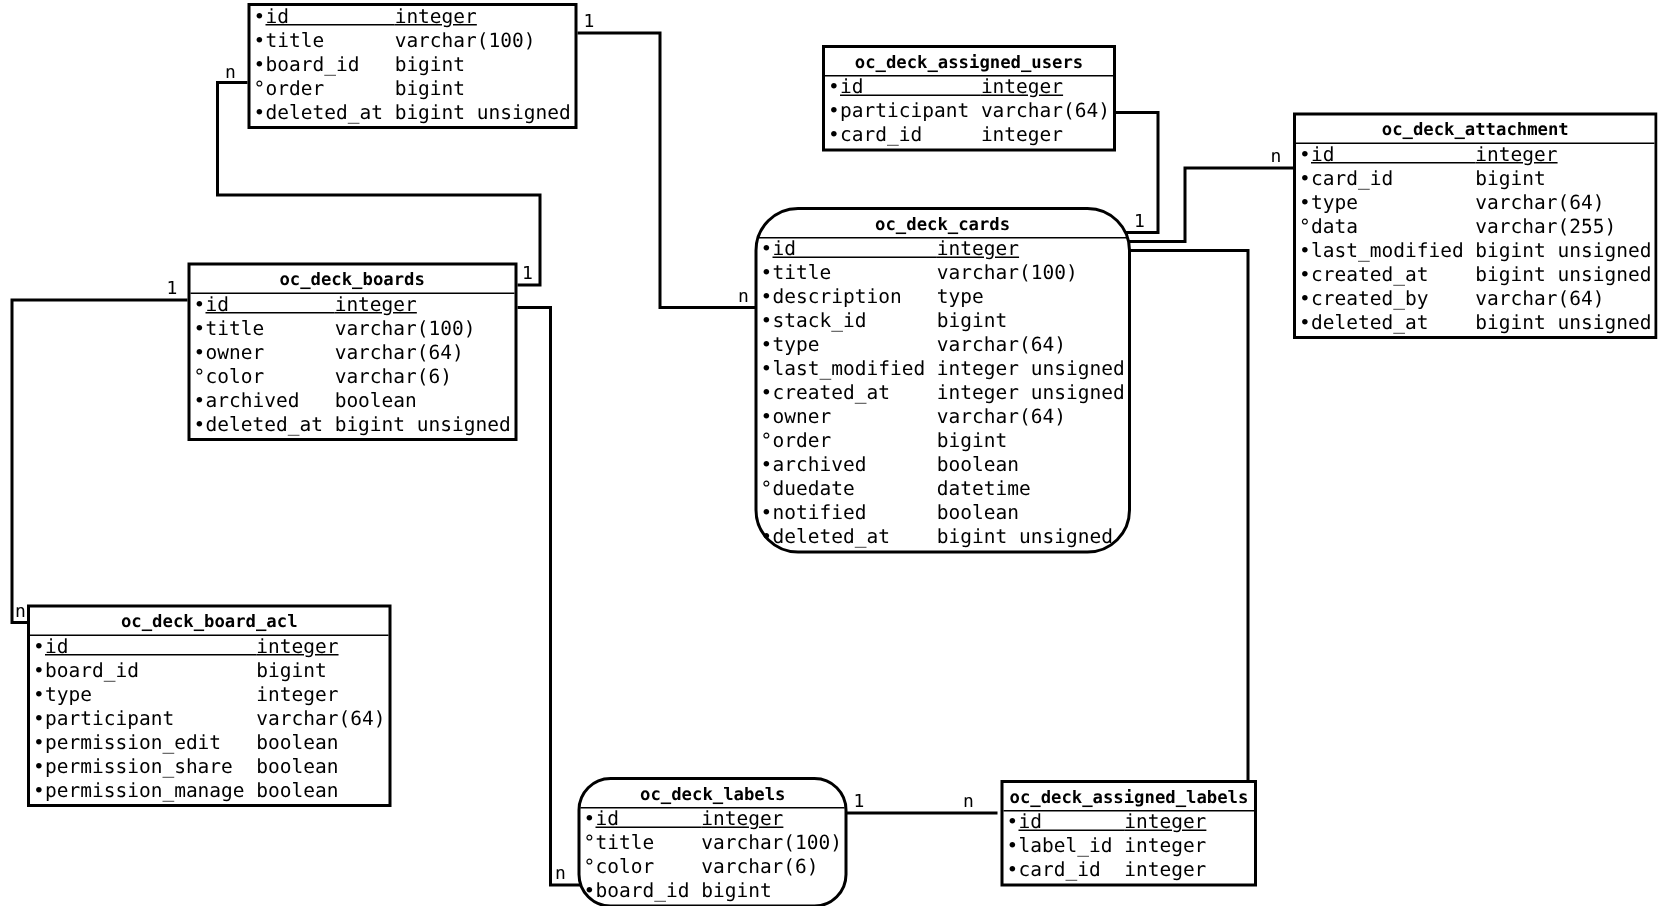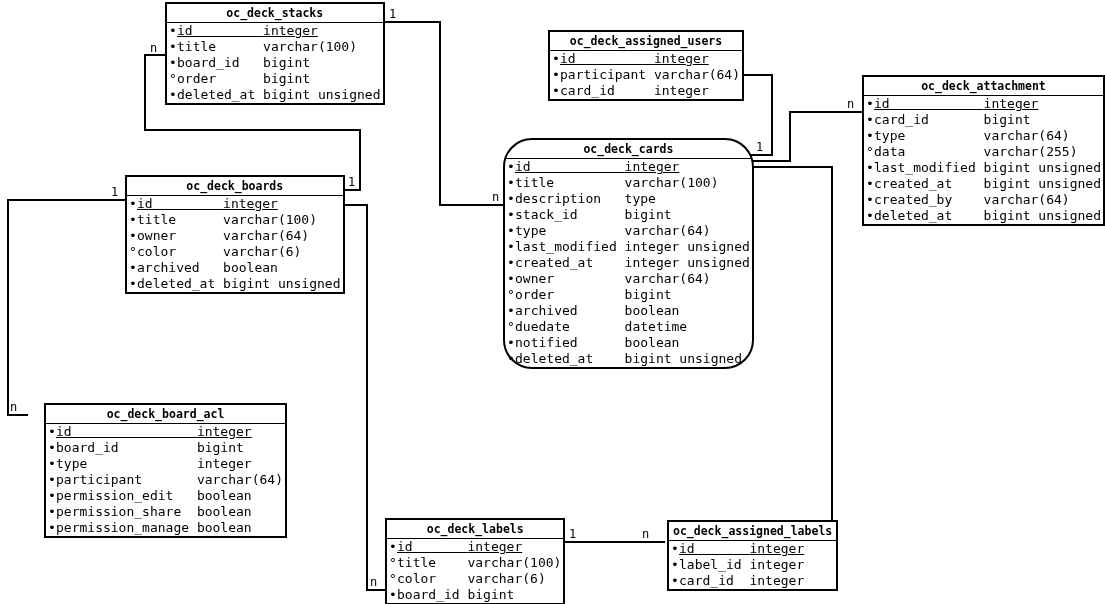--- a/index.html
+++ b/index.html
@@ -49,21 +49,20 @@
       <text x="725" y="71" fill="#000000">n</text>
       <polyline points="743,161 790,161 790,112 872,112" stroke="#000000"></polyline>
       <text x="847" y="108" fill="#000000">n</text>
       <polyline points="743,167 832,167 832,572 810,572" stroke="#000000"></polyline>
       <text x="824" y="568" fill="#000000">n</text>
       <polyline points="555,542 665,542" stroke="#000000"></polyline>
       <text x="569" y="538" fill="#000000">1</text>
       <text x="642" y="538" fill="#000000">n</text>
     </svg>
     <div class="tbl" style="left: 165px; top: 2px;">
-      <div class="tbl-h">oc_deck_stacks</div>
       <div class="tbl-r"><span class="blt">•</span><span class="ct pk"><span>id         </span><span>integer</span></span></div>
       <div class="tbl-r"><span class="blt">•</span><span class="ct"><span>title      </span><span>varchar(100)</span></span></div>
       <div class="tbl-r"><span class="blt">•</span><span class="ct"><span>board_id   </span><span>bigint</span></span></div>
       <div class="tbl-r"><span class="blt">°</span><span class="ct"><span>order      </span><span>bigint</span></span></div>
       <div class="tbl-r"><span class="blt">•</span><span class="ct"><span>deleted_at </span><span>bigint unsigned</span></span></div>
     </div>
     <div class="tbl" style="left: 548px; top: 30px;">
       <div class="tbl-h">oc_deck_assigned_users</div>
       <div class="tbl-r"><span class="blt">•</span><span class="ct pk"><span>id          </span><span>integer</span></span></div>
       <div class="tbl-r"><span class="blt">•</span><span class="ct"><span>participant </span><span>varchar(64)</span></span></div>
@@ -98,31 +97,31 @@
       <div class="tbl-r"><span class="blt">•</span><span class="ct"><span>type          </span><span>varchar(64)</span></span></div>
       <div class="tbl-r"><span class="blt">•</span><span class="ct"><span>last_modified </span><span>integer unsigned</span></span></div>
       <div class="tbl-r"><span class="blt">•</span><span class="ct"><span>created_at    </span><span>integer unsigned</span></span></div>
       <div class="tbl-r"><span class="blt">•</span><span class="ct"><span>owner         </span><span>varchar(64)</span></span></div>
       <div class="tbl-r"><span class="blt">°</span><span class="ct"><span>order         </span><span>bigint</span></span></div>
       <div class="tbl-r"><span class="blt">•</span><span class="ct"><span>archived      </span><span>boolean</span></span></div>
       <div class="tbl-r"><span class="blt">°</span><span class="ct"><span>duedate       </span><span>datetime</span></span></div>
       <div class="tbl-r"><span class="blt">•</span><span class="ct"><span>notified      </span><span>boolean</span></span></div>
       <div class="tbl-r"><span class="blt">•</span><span class="ct"><span>deleted_at    </span><span>bigint unsigned</span></span></div>
     </div>
-    <div class="tbl" style="left: 18px; top: 403px; margin-left: 26px;">
+    <div class="tbl" style="left: 18px; top: 403px;">
       <div class="tbl-h">oc_deck_board_acl</div>
       <div class="tbl-r"><span class="blt">•</span><span class="ct pk"><span>id                </span><span>integer</span></span></div>
       <div class="tbl-r"><span class="blt">•</span><span class="ct"><span>board_id          </span><span>bigint</span></span></div>
       <div class="tbl-r"><span class="blt">•</span><span class="ct"><span>type              </span><span>integer</span></span></div>
       <div class="tbl-r"><span class="blt">•</span><span class="ct"><span>participant       </span><span>varchar(64)</span></span></div>
       <div class="tbl-r"><span class="blt">•</span><span class="ct"><span>permission_edit   </span><span>boolean</span></span></div>
       <div class="tbl-r"><span class="blt">•</span><span class="ct"><span>permission_share  </span><span>boolean</span></span></div>
       <div class="tbl-r"><span class="blt">•</span><span class="ct"><span>permission_manage </span><span>boolean</span></span></div>
     </div>
-    <div class="tbl" style="left: 385px; top: 518px;">
+    <div class="tbl" style="left: 385px; top: 518px; border-radius: 22px;">
       <div class="tbl-h">oc_deck_labels</div>
       <div class="tbl-r"><span class="blt">•</span><span class="ct pk"><span>id       </span><span>integer</span></span></div>
       <div class="tbl-r"><span class="blt">°</span><span class="ct"><span>title    </span><span>varchar(100)</span></span></div>
       <div class="tbl-r"><span class="blt">°</span><span class="ct"><span>color    </span><span>varchar(6)</span></span></div>
       <div class="tbl-r"><span class="blt">•</span><span class="ct"><span>board_id </span><span>bigint</span></span></div>
     </div>
     <div class="tbl" style="left: 655px; top: 520px; margin-left: 12px;">
       <div class="tbl-h">oc_deck_assigned_labels</div>
       <div class="tbl-r"><span class="blt">•</span><span class="ct pk"><span>id       </span><span>integer</span></span></div>
       <div class="tbl-r"><span class="blt">•</span><span class="ct"><span>label_id </span><span>integer</span></span></div>

